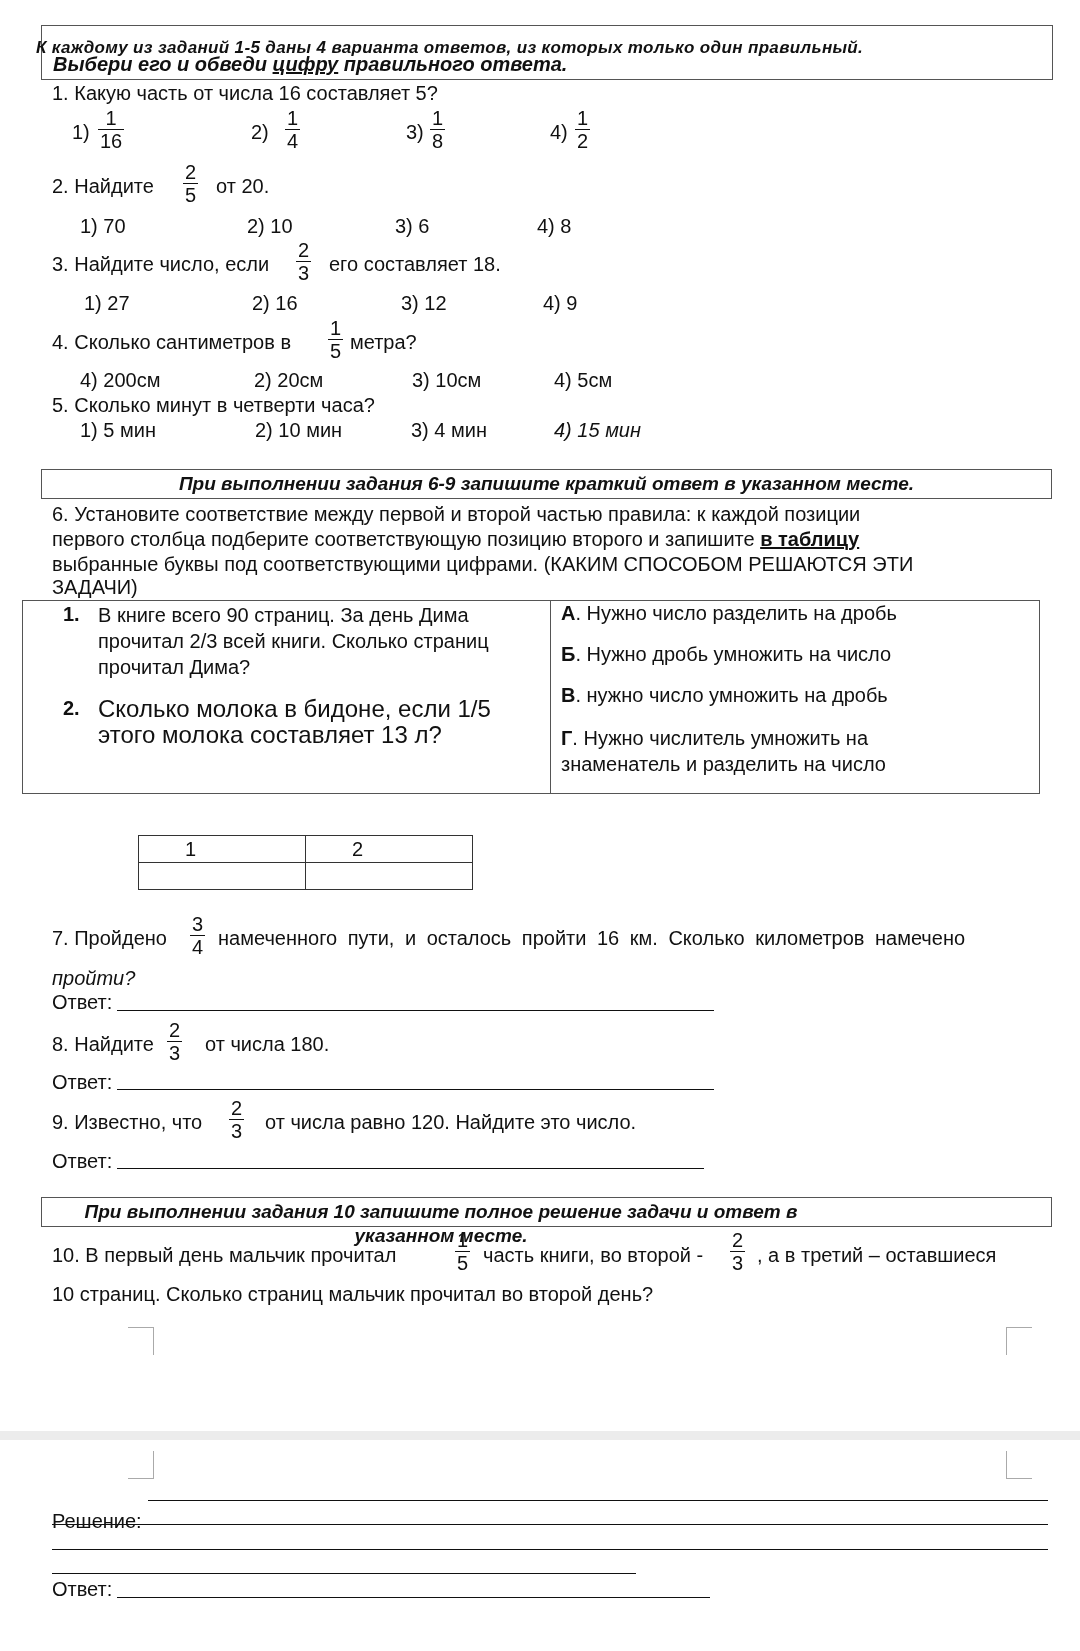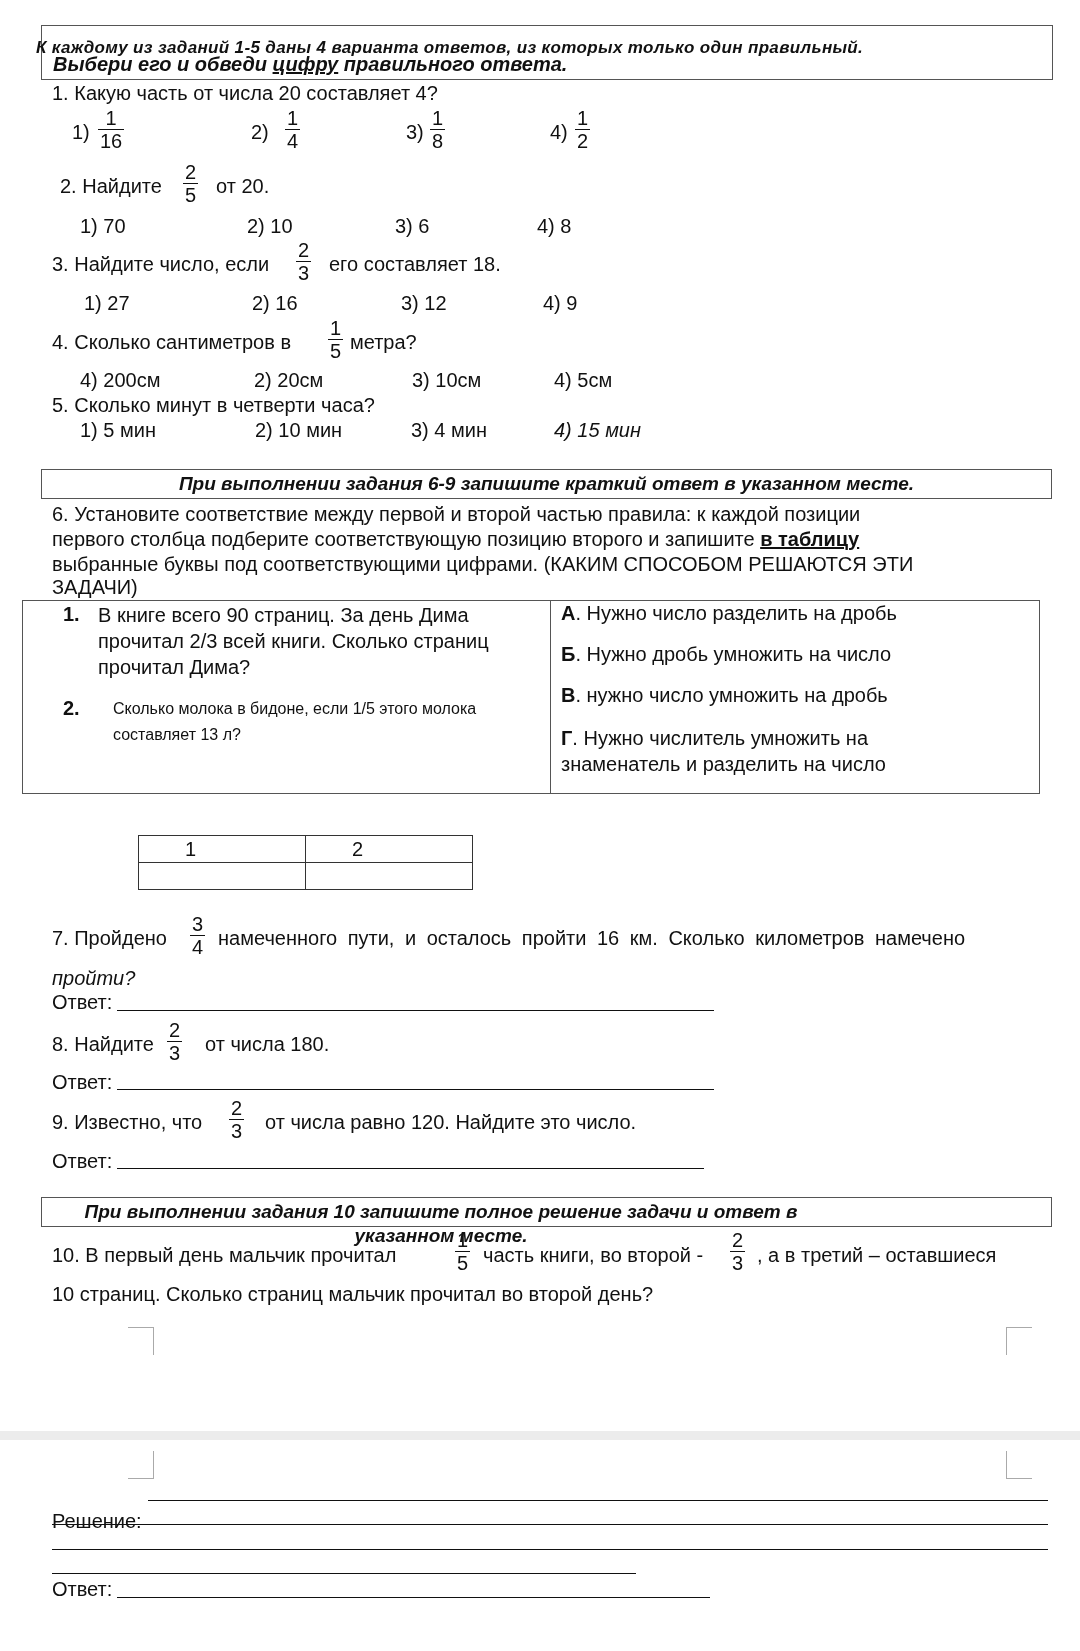--- a/index.html
+++ b/index.html
@@ -24,21 +24,21 @@
 </style>
 </head>
 <body>
 
 <div class="abs instr-box" style="left:41px;top:25px;width:1012px;height:55px;"></div>
 <div class="abs instr" style="left:36px;top:28px;font-size:17px;letter-spacing:0.35px;white-space:nowrap;margin-top:8px;">К каждому из заданий 1-5 даны 4 варианта ответов, из которых только один правильный.</div>
 <div class="abs instr" style="left:53px;top:52px;white-space:nowrap;">
   <span>Выбери его и обведи </span><span class="u">цифру</span><span> правильного ответа.</span>
 </div>
 
-<div class="abs t" style="left:52px;top:81px;">1. Какую часть от числа 20 составляет 4?</div>
+<div class="abs t" style="left:52px;top:81px;">1. Какую часть от числа 16 составляет 5?</div>
 <div class="abs t" style="left:72px;top:120px;">1)</div>
 <div class="frac" style="left:98px;top:107px;">
   <span class="num">1</span>
     <span class="bar"></span>
     <span class="den">16</span>
 </div>
 <div class="abs t" style="left:251px;top:120px;">2)</div>
 <div class="frac" style="left:285px;top:107px;">
   <span class="num">1</span>
     <span class="bar"></span>
@@ -50,21 +50,21 @@
     <span class="bar"></span>
     <span class="den">8</span>
 </div>
 <div class="abs t" style="left:550px;top:120px;">4)</div>
 <div class="frac" style="left:575px;top:107px;">
   <span class="num">1</span>
     <span class="bar"></span>
     <span class="den">2</span>
 </div>
 
-<div class="abs t" style="left:60px;top:174px;">2. Найдите</div>
+<div class="abs t" style="left:52px;top:174px;">2. Найдите</div>
 <div class="frac" style="left:183px;top:161px;">
   <span class="num">2</span>
     <span class="bar"></span>
     <span class="den">5</span>
 </div>
 <div class="abs t" style="left:216px;top:174px;">от 20.</div>
 <div class="abs t narrow" style="left:80px;top:214px;">1)  70</div>
 <div class="abs t narrow" style="left:247px;top:214px;">2) 10</div>
 <div class="abs t narrow" style="left:395px;top:214px;">3) 6</div>
 <div class="abs t narrow" style="left:537px;top:214px;">4) 8</div>
@@ -110,21 +110,21 @@
 <div class="abs t" style="left:52px;top:575px;">ЗАДАЧИ)</div>
 
 <table class="abs match-table" style="left:22px;top:600px;width:1018px;height:194px;">
   <tbody>
       <tr>
     <td style="width:527px;padding:0;">
       <div style="position:relative;height:190px;">
         <div class="abs" style="left:40px;top:2px;font-size:20px;font-weight:bold;">1.</div>
         <div class="abs" style="left:75px;top:1px;width:440px;font-size:20px;line-height:26px;">В книге всего 90 страниц. За день Дима прочитал 2/3 всей книги. Сколько страниц прочитал Дима?</div>
         <div class="abs" style="left:40px;top:96px;font-size:20px;font-weight:bold;">2.</div>
-        <div class="abs" style="left:90px;top:95px;width:440px;font-size:16px;line-height:26px;">Сколько молока в бидоне, если 1/5  этого молока составляет 13 л?</div>
+        <div class="abs" style="left:75px;top:95px;width:440px;font-size:24px;line-height:26px;">Сколько молока в бидоне, если 1/5  этого молока составляет 13 л?</div>
       </div>
     </td>
     <td style="padding:0;">
       <div style="position:relative;height:190px;">
         <div class="abs" style="left:10px;top:1px;font-size:20px;white-space:nowrap;"><b>А</b><span>. Нужно число разделить на дробь</span></div>
         <div class="abs" style="left:10px;top:42px;font-size:20px;white-space:nowrap;"><b>Б</b><span>. Нужно дробь умножить на число</span></div>
         <div class="abs" style="left:10px;top:83px;font-size:20px;white-space:nowrap;"><b>В</b><span>. нужно число умножить на дробь</span></div>
         <div class="abs" style="left:10px;top:124px;width:360px;font-size:20px;line-height:26px;"><b>Г</b><span>. Нужно числитель умножить на знаменатель и разделить на число</span></div>
       </div>
     </td>

